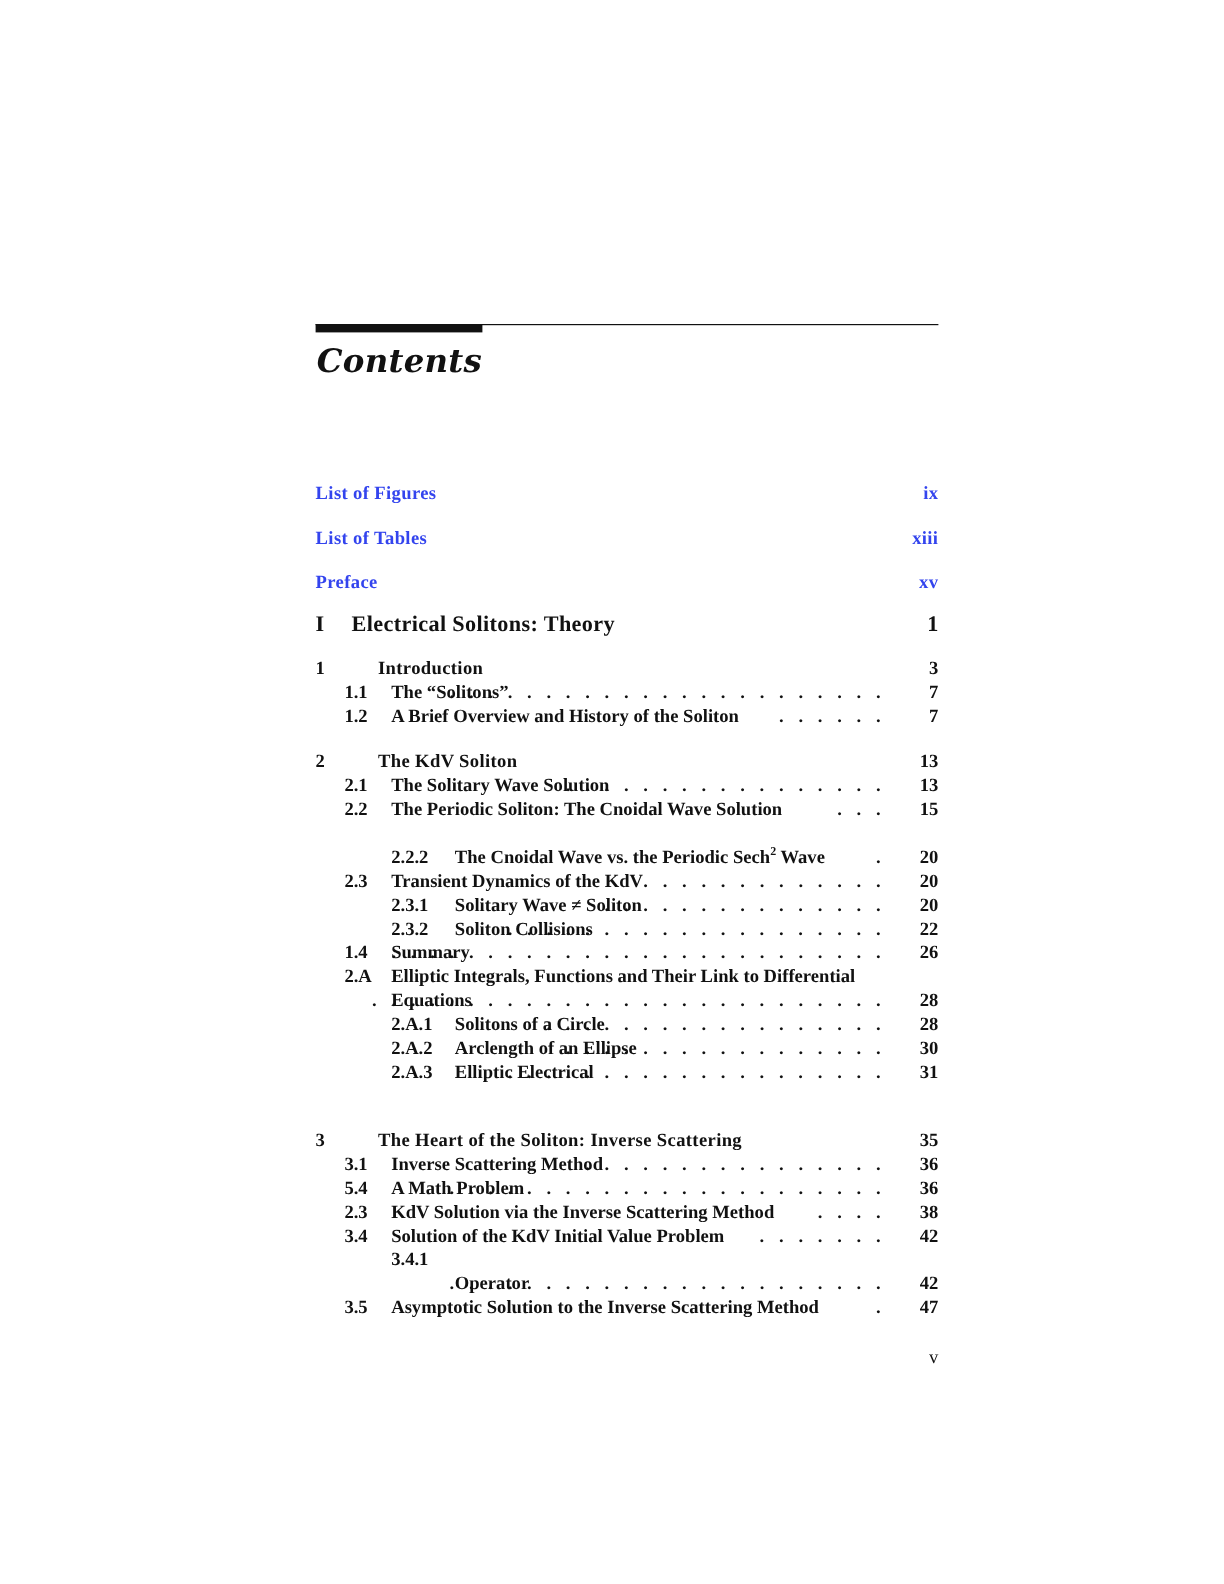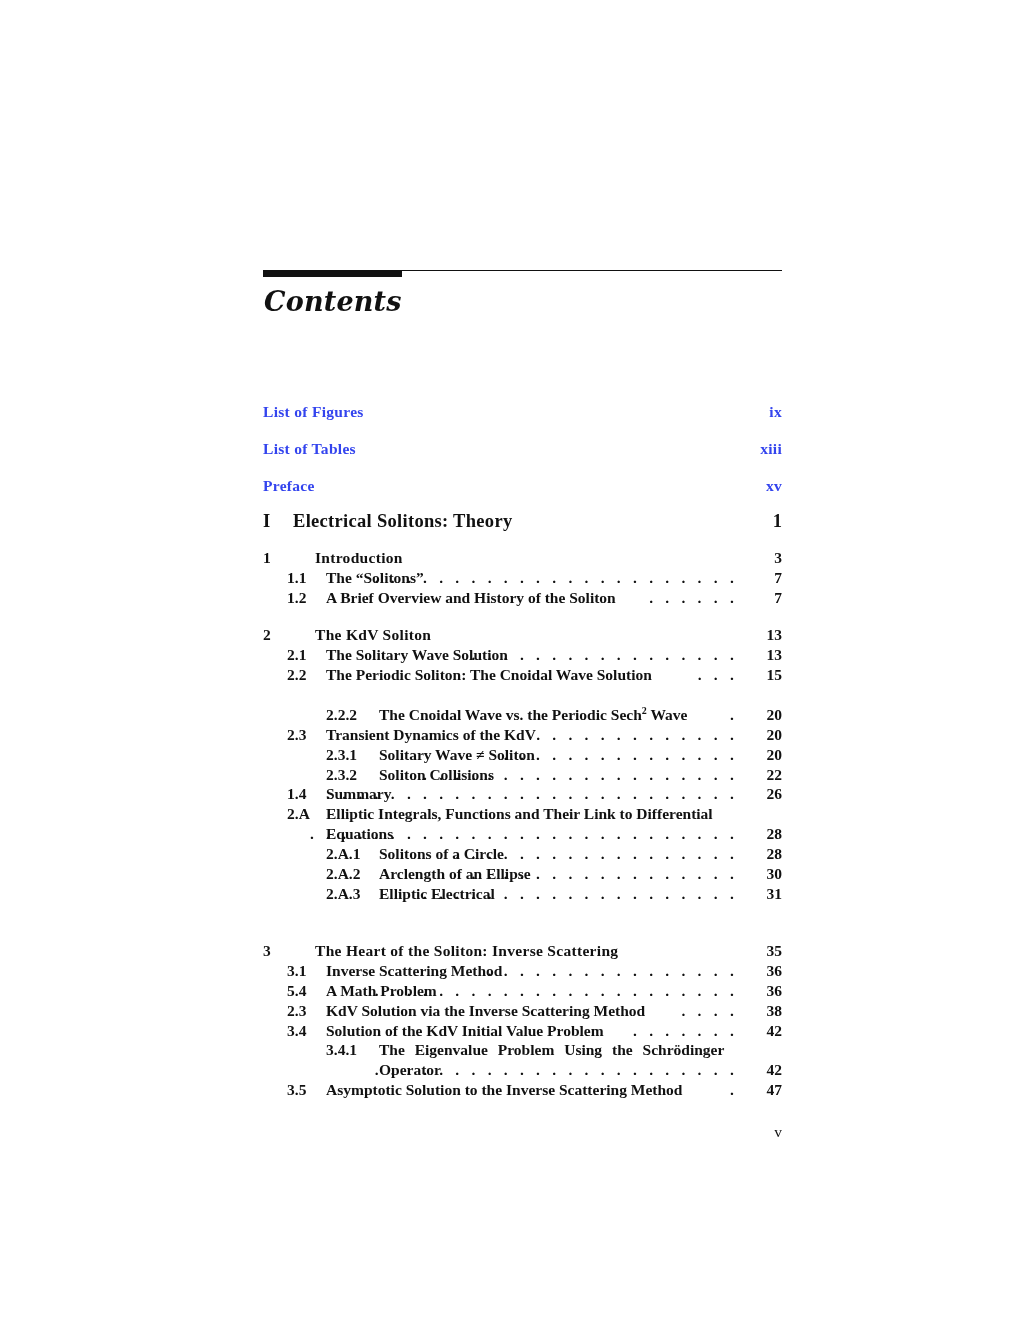--- a/index.html
+++ b/index.html
@@ -257,21 +257,20 @@
     <span class="page-no">38</span>
   </div>
   <div class="row sec" style="top:1021px">
     <span class="num">3.4</span>
     <span class="label">Solution of the KdV Initial Value Problem</span>
     <span class="dots">. . . . . . .</span>
     <span class="page-no">42</span>
   </div>
   <div class="row subsec" style="top:1040px">
     <span class="num">3.4.1</span>
-    <span class="label" style="word-spacing:6px">The Eigenvalue Problem Using the Schrödinger</span>
   </div>
   <div class="row cont2" style="top:1060px">
     <span class="label">Operator</span>
     <span class="dots">. . . . . . . . . . . . . . . . . . . . . . .</span>
     <span class="page-no">42</span>
   </div>
   <div class="row sec" style="top:1080px">
     <span class="num">3.5</span>
     <span class="label">Asymptotic Solution to the Inverse Scattering Method</span>
     <span class="dots">.</span>

